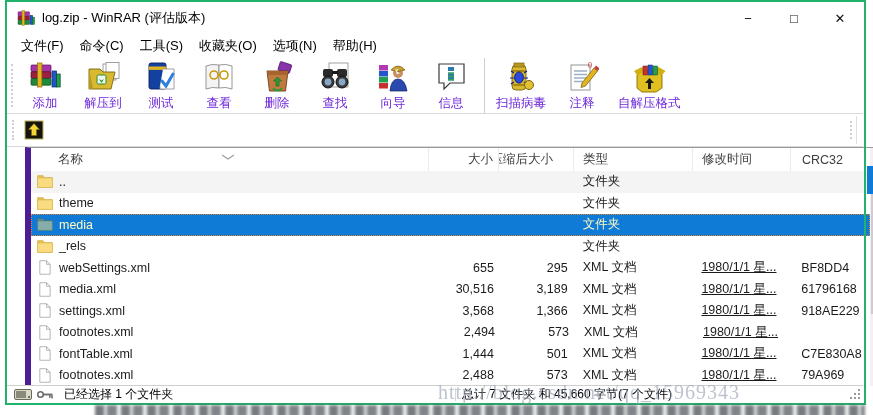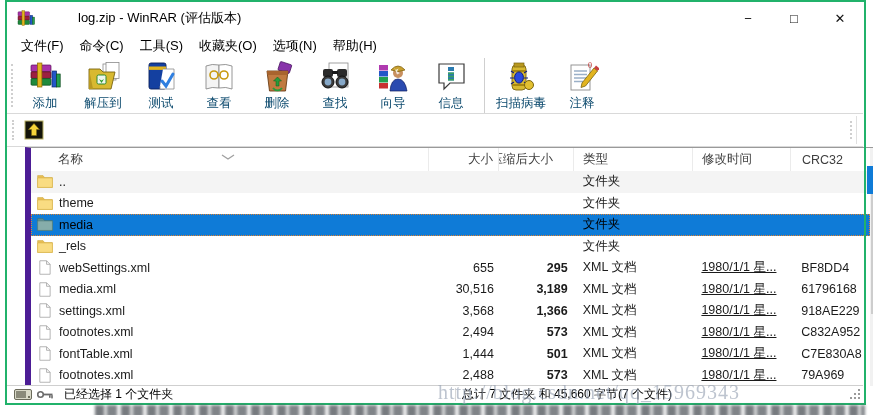--- a/index.html
+++ b/index.html
@@ -4,38 +4,38 @@
 <style>
   html,body{margin:0;padding:0;background:#fff;}
   .stage{position:relative;width:873px;height:415px;background:#fff;overflow:hidden;
          font-family:"Liberation Sans",sans-serif;color:#1b1b1b;-webkit-font-smoothing:antialiased;}
   
   .capture-border{position:absolute;left:5px;top:0;width:857px;height:401px;border:2px solid #21b26b;pointer-events:none;z-index:40;}
   .blue-patch{position:absolute;left:867px;top:166px;width:6px;height:28px;background:#0f7bd7;}
   .window{position:absolute;left:7px;top:2px;width:856px;height:400px;background:#fff;}
 
   
-  .titlebar{position:absolute;left:0;top:0;width:100%;height:32px;background:#fff;display:flex;align-items:center;gap:36px;}
+  .titlebar{position:absolute;left:0;top:0;width:100%;height:32px;background:#fff;display:flex;align-items:center;}
   .titlebar .app-ic{width:18px;height:16px;margin-left:10px;}
   .title-text{font-size:13px;margin-left:7px;color:#000;}
   .win-controls{position:absolute;right:0;top:0;height:32px;display:flex;}
   .win-btn{width:46px;height:32px;display:flex;align-items:center;justify-content:center;font-size:13px;color:#111;}
 
   
   .menubar{position:absolute;left:0;top:32px;width:100%;height:24px;display:flex;align-items:center;padding-left:6px;box-sizing:border-box;background:#fff;}
   .menu-item{font-size:13px;padding:2px 8px;color:#000000;}
 
   
   .toolbar{position:absolute;left:0;top:56px;width:100%;height:56px;background:#fff;border-bottom:1px solid #d9d9d9;box-sizing:border-box;display:flex;align-items:stretch;}
   .toolbar:before{content:"";border-left:2px dotted #cfcfcf;margin:6px 3px 6px 4px;}
   .tb-group{display:flex;align-items:stretch;}
   .tb-group.g2{border-left:1px solid #cfcfcf;margin-left:4px;padding-left:4px;}
   .tb-btn{display:flex;flex-direction:column;align-items:center;justify-content:flex-start;padding:3px 7px 2px;min-width:44px;}
   .tb-btn .ic{width:33px;height:33px;}
-  .tb-btn .lbl{font-size:12.5px;margin-top:1px;color:#0c4a6e;white-space:nowrap;}
+  .tb-btn .lbl{font-size:12.5px;margin-top:1px;color:#6d28d9;white-space:nowrap;}
 
   
   .addressbar{position:absolute;left:0;top:112px;width:100%;height:33px;background:#fff;border-bottom:1px solid #d9d9d9;box-sizing:border-box;display:flex;align-items:center;}
   .addressbar:before{content:"";border-left:2px dotted #cfcfcf;height:20px;margin:0 4px 0 5px;}
   .updir-btn{width:24px;height:24px;display:flex;align-items:center;justify-content:center;margin-left:4px;}
   .addr-field{flex:1;height:24px;}
   .addr-grip{border-left:2px dotted #cfcfcf;height:18px;margin-right:4px;}
   .addr-sep{border-left:1px solid #e0e0e0;height:28px;margin-right:6px;}
 
   
@@ -46,26 +46,26 @@
   .hc-size{width:70px;justify-content:flex-end;padding-right:5px;font-family:Liberation Serif, serif;}
   .hc-packed{width:75px;justify-content:flex-end;padding-right:20px;}
   .hc-type{width:119px;padding-left:9px;}
   .hc-mod{width:98px;padding-left:9px;}
   .hc-crc{width:79px;padding-left:11px;border-right:none;}
   .sort-ind{position:absolute;left:190px;top:1px;}
 
   .list-body{position:absolute;left:0;top:23px;width:839px;height:215px;background:#fff;}
   .row{display:flex;height:21.5px;box-sizing:border-box;align-items:center;font-size:12.5px;border:1px dotted transparent;}
   .row.updir{background:#f4f4f4;}
-  .row.selected{background:#0f7bd7;color:#000000;border:1px dotted #e0812e;}
+  .row.selected{background:#0f7bd7;color:#fef9c3;border:1px dotted #e0812e;}
   .cell{box-sizing:border-box;white-space:nowrap;overflow:hidden;display:flex;align-items:center;height:100%;}
   .c-namewrap{width:398px;padding-left:5px;}
   .c-namewrap .fic{width:16px;height:15px;margin-right:6px;flex:0 0 16px;}
   .c-size{width:70px;justify-content:flex-end;padding-right:5px;}
-  .c-packed{width:75px;justify-content:flex-end;padding-right:6px;font-weight:bold;}
+  .c-packed{width:75px;justify-content:flex-end;padding-right:6px;}
   .c-type{width:119px;padding-left:9px;}
   .c-modified{width:98px;padding-left:9px;text-decoration:underline;}
   .c-crc{width:79px;padding-left:11px;}
 
   
   .scrollbar{position:absolute;left:839px;top:0;width:16px;height:238px;background:#f1f1f1;}
   .sb-btn{position:absolute;left:0;width:16px;height:17px;display:flex;align-items:center;justify-content:center;background:#f1f1f1;}
   .sb-up{top:0;} .sb-down{bottom:0;}
   .sb-thumb{position:absolute;left:1px;top:22px;width:14px;height:144px;background:#cdcdcd;}
 
@@ -241,20 +241,32 @@
                 <g stroke="#9ab0c8" stroke-width="1.4">
                   <path d="M8 10 h13 M8 13.5 h13 M8 17 h13 M8 20.5 h9"></path>
                 </g>
                 <path d="M16 22 L28 7 l3.5 3 L19.5 25 l-4.5 1.5 Z" fill="#e2b41f" stroke="#7a6410" stroke-width=".8"></path>
                 <path d="M28 7 l3.5 3 2-2.5 -3.5-3 Z" fill="#c84040"></path>
                 <text x="22" y="7" font-size="8" fill="#c03030" font-family="serif">0</text>
               </svg></span>
       <span class="lbl">注释</span>
     </div>
 
+    <div class="tb-btn">
+      <span class="ic"><svg viewBox="0 0 33 33" width="33" height="33">
+                <path d="M4 14 l5-4 14 0 6 4 v13 l-6 4 h-14 l-5-4 Z" fill="#e0c020" stroke="#8a6c00" stroke-width=".9"></path>
+                <path d="M4 14 l-3-4 8-4 4 4 Z" fill="#d0b010"></path>
+                <path d="M29 14 l3.5-4 -7-4 -5 4 Z" fill="#d0b010"></path>
+                <rect x="10" y="5" width="4.5" height="9" fill="#c83030" stroke="#701010" stroke-width=".5"></rect>
+                <rect x="15" y="4" width="4.5" height="10" fill="#2356c8" stroke="#102a70" stroke-width=".5"></rect>
+                <rect x="20" y="5" width="4.5" height="9" fill="#22a050" stroke="#0c4a1c" stroke-width=".5"></rect>
+                <path d="M16.5 17 l4.5 5 h-3 v6 h-3 v-6 h-3 Z" fill="#1a1a1a"></path>
+              </svg></span>
+      <span class="lbl">自解压格式</span>
+    </div>
   </div>
     </div>
 
     <div class="addressbar">
       <span class="updir-btn">
         <svg viewBox="0 0 20 20" width="20" height="20">
           <rect x="1" y="1" width="18" height="18" fill="#14140a" stroke="#b8b060" stroke-width="1"></rect>
           <path d="M10 3.5 L15.5 9.5 H12.5 V15.5 H7.5 V9.5 H4.5 Z" fill="#f5d43a" stroke="#7a6a10" stroke-width="0.6"></path>
         </svg>
       </span>
@@ -390,21 +402,20 @@
         <span class="fic"><svg viewBox="0 0 16 16" width="15" height="15">
                   <path d="M3 .8 h7.2 L14 4.6 V15.2 H3 Z" fill="#fff" stroke="#9c9c9c" stroke-width=".8"></path>
                   <path d="M10.2 .8 v3.8 H14" fill="none" stroke="#9c9c9c" stroke-width=".8"></path>
                 </svg></span>
         <span class="c-name">footnotes.xml</span>
       </div>
       <div class="cell c-size">2,494</div>
       <div class="cell c-packed">573</div>
       <div class="cell c-type">XML 文档</div>
       <div class="cell c-modified">1980/1/1 星...</div>
-      <div class="cell c-crc">C832A952</div>
     </div>
 
     <div class="row">
       <div class="cell c-namewrap">
         <span class="fic"><svg viewBox="0 0 16 16" width="15" height="15">
                   <path d="M3 .8 h7.2 L14 4.6 V15.2 H3 Z" fill="#fff" stroke="#9c9c9c" stroke-width=".8"></path>
                   <path d="M10.2 .8 v3.8 H14" fill="none" stroke="#9c9c9c" stroke-width=".8"></path>
                 </svg></span>
         <span class="c-name">fontTable.xml</span>
       </div>

